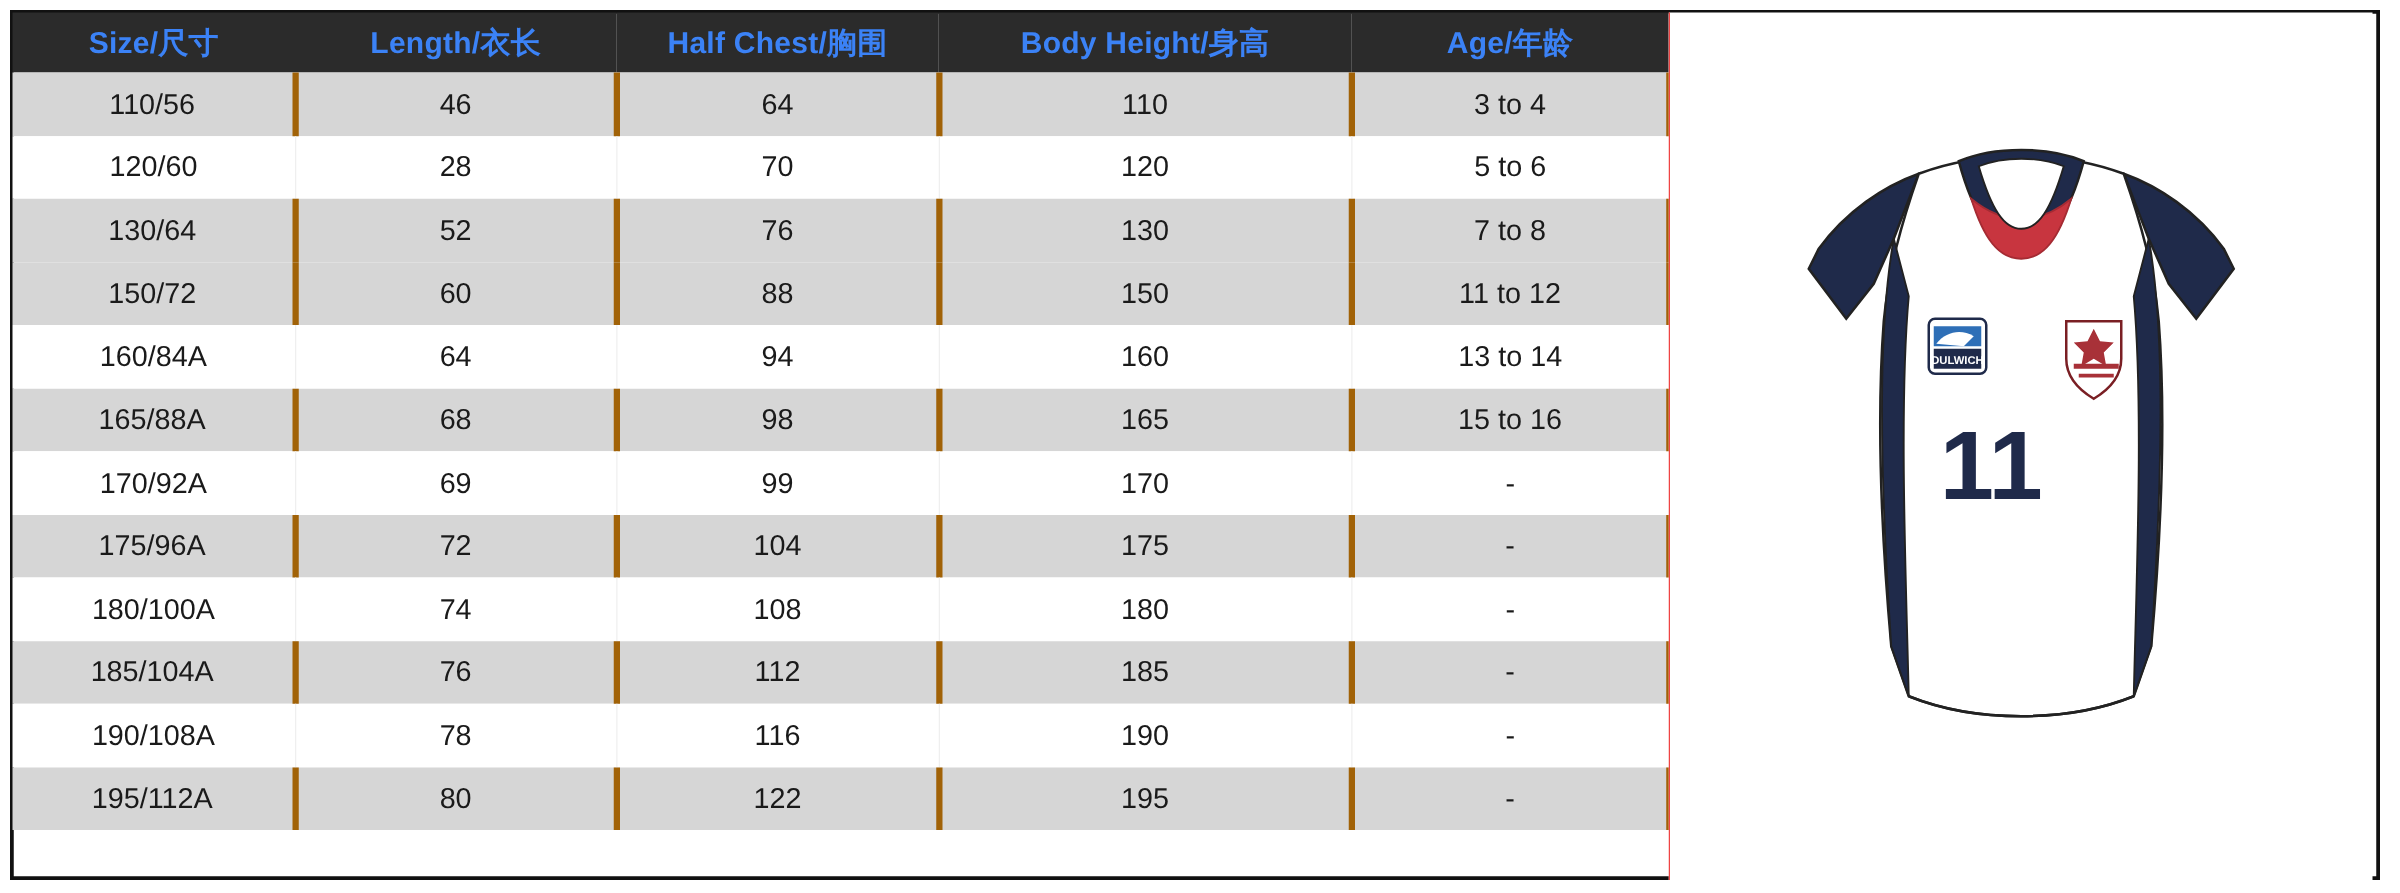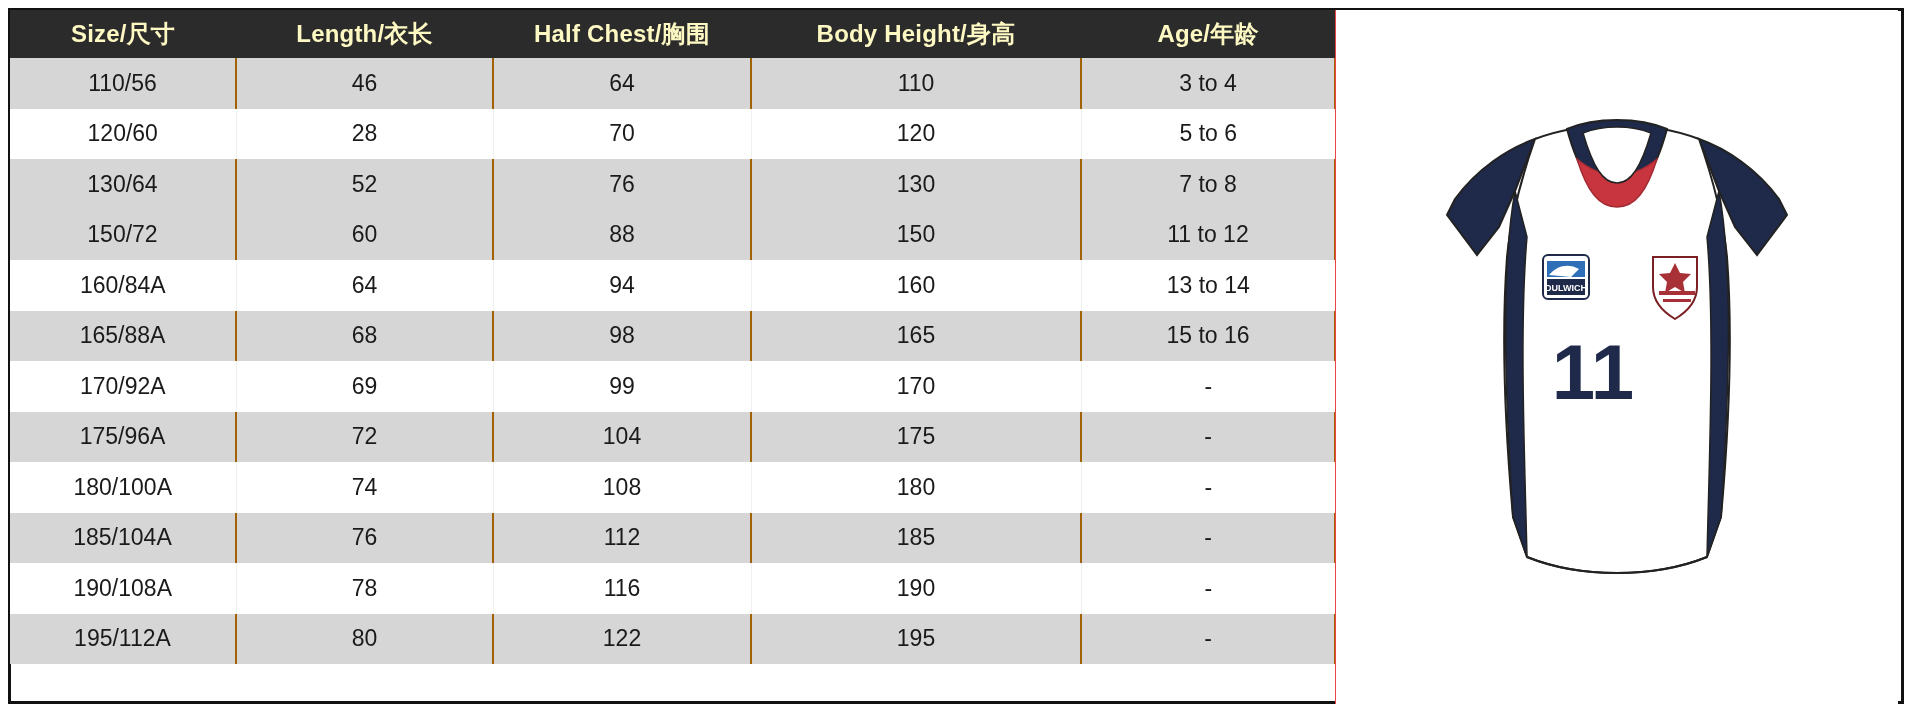--- a/index.html
+++ b/index.html
@@ -41,42 +41,42 @@
     flex: 0 0 1325px;
     z-index: 2;
   }
   table.size-table {
     border-collapse: collapse;
     width: 100%;
     table-layout: fixed;
   }
   table.size-table th {
     background: #2b2b2b;
-    color: #fef9c3;
+    color: #3b82f6;
     font-size: 24px;
     font-weight: bold;
     height: 46px;
     text-align: center;
     vertical-align: middle;
     letter-spacing: 0.2px;
     border: none;
   }
   table.size-table td {
     font-size: 23px;
     color: #1a1a1a;
     height: 48.5px;
     text-align: center;
     vertical-align: middle;
     border-right: 1px solid #efefef;
     background: #ffffff;
   }
   table.size-table td:last-child { border-right: none; }
   table.size-table tr.alt td {
     background: #d6d6d6;
-    border-right: 2px solid #a16207;
+    border-right: 5px solid #a16207;
   }
   table.size-table col.c0 { width: 226px; }
   table.size-table col.c1 { width: 257px; }
   table.size-table col.c2 { width: 258px; }
   table.size-table col.c3 { width: 330px; }
   table.size-table col.c4 { width: 254px; }
 
   
   .product-panel {
     flex: 1 1 auto;

